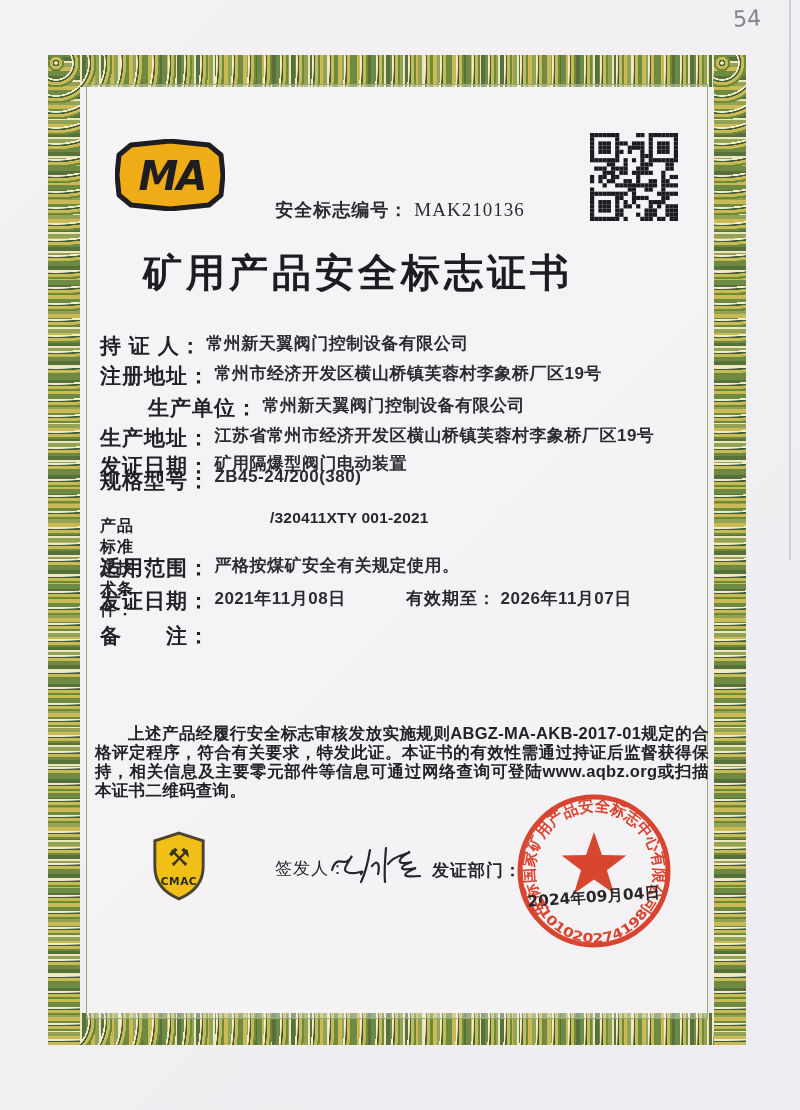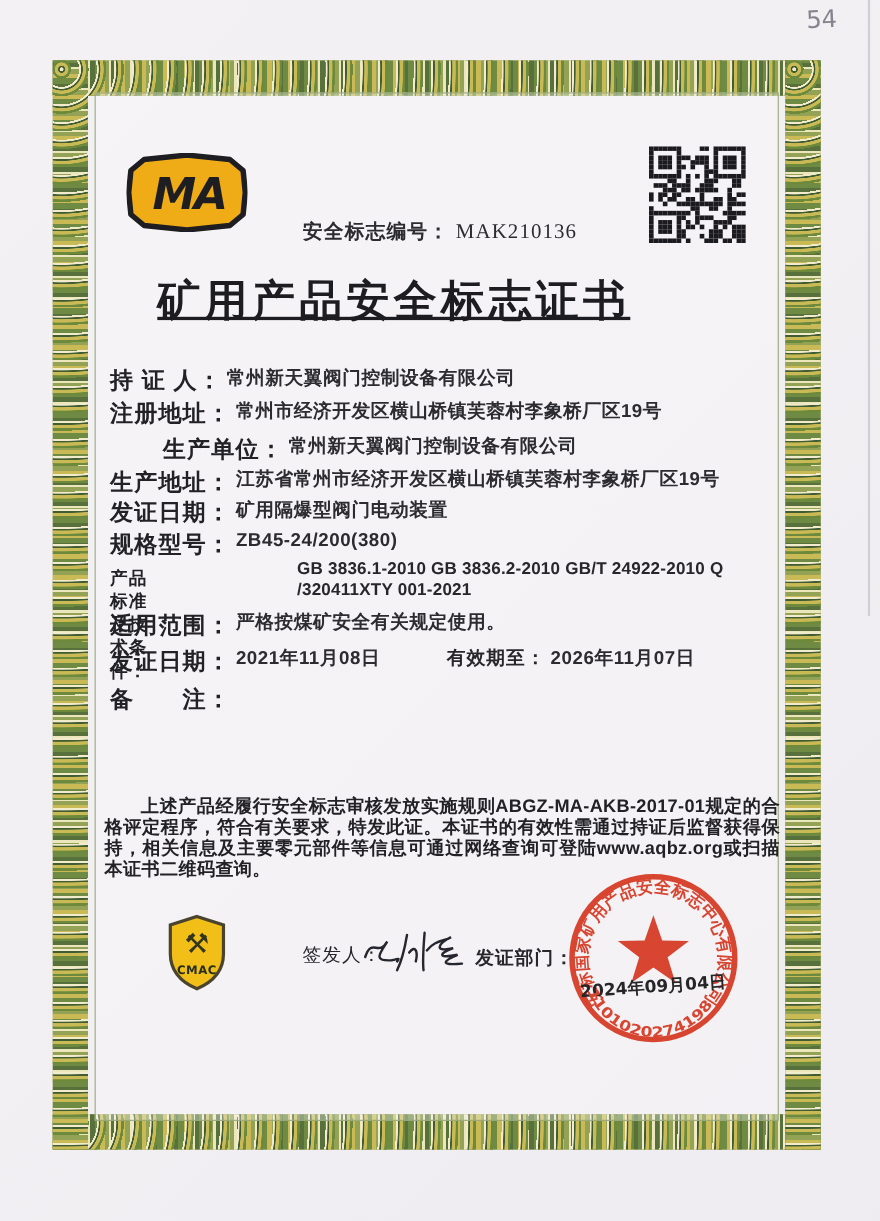--- a/index.html
+++ b/index.html
@@ -42,28 +42,28 @@
   .ma-logo{position:absolute;left:115px;top:139px;width:110px;height:72px;}
   .cert-no{
     position:absolute;left:235px;top:166px;width:330px;text-align:center;
     font-size:18px;font-weight:700;color:#2b2b30;letter-spacing:1px;white-space:nowrap;margin-top:32px;
   }
   .cert-no .code{font-family:"Liberation Serif","DejaVu Serif",serif;font-weight:400;font-size:19px;letter-spacing:1px;}
   .qr{position:absolute;left:590px;top:133px;width:88px;height:88px;}
   .doc-title{
     position:absolute;left:0;top:246px;width:716px;text-align:center;
     font-family:"Liberation Serif","DejaVu Serif",serif;
-    font-size:39px;font-weight:900;letter-spacing:4px;color:#1d1d21;text-decoration:underline;
+    font-size:39px;font-weight:900;letter-spacing:4px;color:#1d1d21;
   }
   
   .fields{position:absolute;left:100px;top:332px;width:612px;}
   .frow{position:absolute;left:0;white-space:nowrap;}
   .flabel{display:inline-block;min-width:96px;font-size:21px;font-weight:700;color:#222226;letter-spacing:1px;vertical-align:top;}
   .fvalue{font-size:17px;font-weight:700;color:#2b2b30;letter-spacing:0.5px;}
-  .r0{top:0;} .r1{top:30px;} .r2{top:62px;margin-left:48px;} .r3{top:92px;} .r4{top:120px;} .r5{top:149px;}
+  .r0{top:0;} .r1{top:30px;} .r2{top:62px;margin-left:48px;} .r3{top:92px;} .r4{top:120px;} .r5{top:135px;}
   .rstd{top:176px;white-space:normal;}
   .rstd .flabel{position:absolute;left:0;top:8px;font-size:16px;min-width:0;}
   .rstd .std-val{position:absolute;left:170px;top:0;width:360px;font-size:15.5px;font-weight:700;line-height:19px;letter-spacing:0.2px;white-space:nowrap;}
   .r7{top:222px;} .r8{top:255px;} .r9{top:290px;}
   .vlabel2{display:inline-block;margin-left:56px;min-width:86px;font-size:17px;font-weight:700;letter-spacing:1px;}
   
   .statement{
     position:absolute;left:95px;top:724px;width:614px;
     font-size:16.5px;font-weight:700;line-height:19px;color:#222226;
     text-align:justify;text-indent:2em;letter-spacing:0.3px;
@@ -372,21 +372,20 @@
       <span class="flabel">发证日期：</span>
       <span class="fvalue">矿用隔爆型阀门电动装置</span>
     </div>
     <div class="frow r5">
       <span class="flabel">规格型号：</span>
       <span class="fvalue">ZB45-24/200(380)</span>
     </div>
     <div class="frow rstd">
       <span class="flabel">产品标准及技术条件：</span>
       <div class="std-val">
-        <div>GB 3836.1-2010 GB 3836.2-2010 GB/T 24922-2010 Q</div>
         <div>/320411XTY 001-2021</div>
       </div>
     </div>
     <div class="frow r7">
       <span class="flabel">适用范围：</span>
       <span class="fvalue">严格按煤矿安全有关规定使用。</span>
     </div>
     <div class="frow r8">
       <span class="flabel">发证日期：</span>
       <span class="fvalue">2021年11月08日</span>

